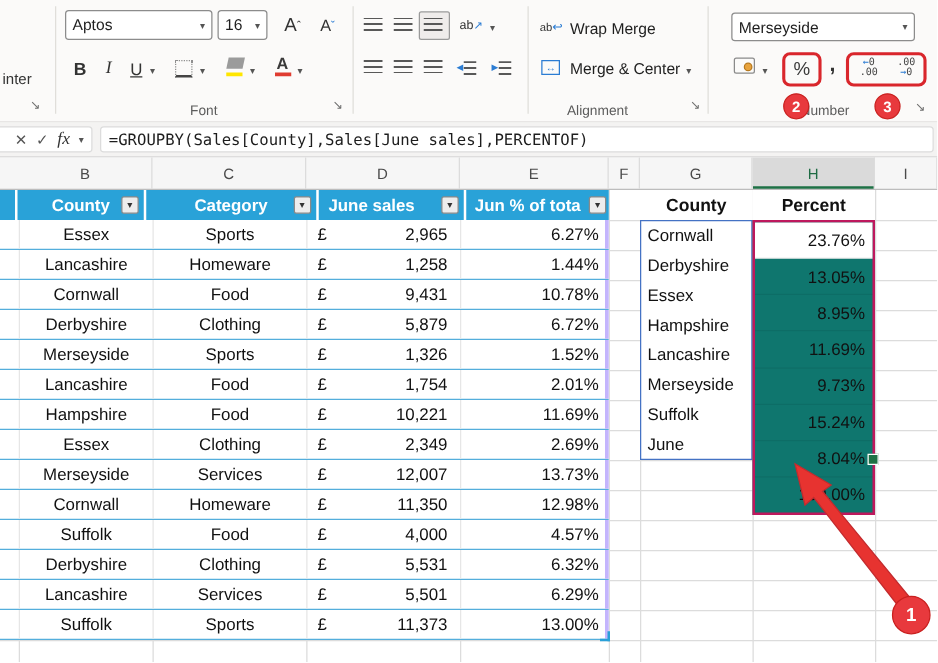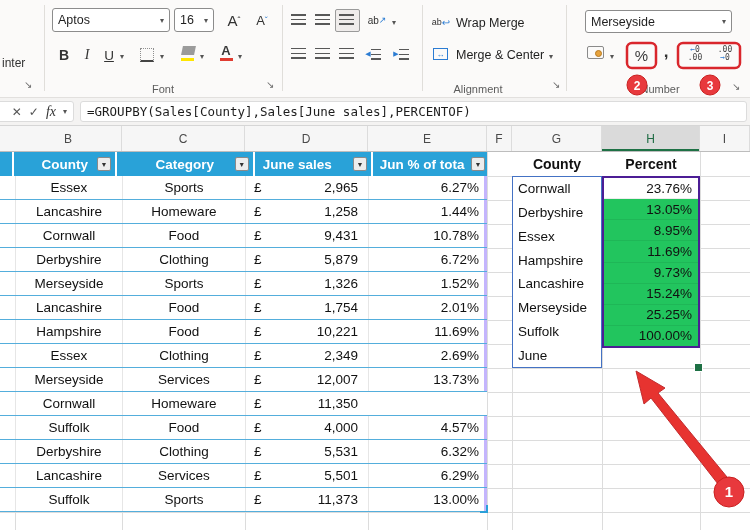--- a/index.html
+++ b/index.html
@@ -55,21 +55,21 @@
   .lc.sales{position:relative;justify-content:flex-end;padding-right:10px;}
   .lc.pct{justify-content:flex-end;padding-right:5px;border-right:3px solid #c4b5fd;}
   .cur{position:absolute;left:8px;}
   #rhandle{position:absolute;left:480px;top:353px;width:6px;height:6px;border-right:2px solid #2aa0d8;border-bottom:2px solid #2aa0d8;}
   
   .sumhdr{position:absolute;top:0;height:24px;display:flex;align-items:center;justify-content:center;
           font-weight:bold;font-size:14px;color:#111;background:#fff;box-sizing:border-box;}
   #spill{position:absolute;left:512px;top:24px;width:90px;height:192px;border:1px solid #4472c4;background:#fff;
          box-sizing:border-box;display:flex;flex-direction:column;}
   #spill .srow{flex:1;display:flex;align-items:center;padding-left:5px;font-size:13.5px;color:#111;}
-  #selection{position:absolute;left:602px;top:24px;width:98px;height:172px;border:2px solid #4c1d95;background:#22c55e;
+  #selection{position:absolute;left:602px;top:24px;width:98px;height:236px;border:2px solid #be185d;background:#0f766e;
          box-sizing:border-box;display:flex;flex-direction:column;}
   #selection .srow{flex:1;display:flex;align-items:center;justify-content:flex-end;padding-right:6px;
          font-size:13.5px;color:#111;border-bottom:1px solid rgba(0,0,0,0.07);box-sizing:border-box;}
   #selection .srow:first-child{background:#fff;}
   #selection .srow:last-child{border-bottom:none;}
   #fillhandle{position:absolute;left:694px;top:211px;width:7px;height:7px;background:#1e7145;border:1.5px solid #fff;box-sizing:content-box;}
   
   #overlay{position:absolute;left:0;top:0;width:750px;height:530px;pointer-events:none;z-index:30;}
   .badge-txt{font-family:"Liberation Sans",sans-serif;font-weight:bold;fill:#fff;}
 </style>
@@ -325,20 +325,21 @@
             <div class="lc pct" style="width: 119px;">13.73%</div>
           </div>
           <div class="lrow" style="top: 240px;">
             <div class="lc" style="width: 15px; border-left: none;"></div>
             <div class="lc center" style="width: 107px;">Cornwall</div>
             <div class="lc center" style="width: 123px;">Homeware</div>
             <div class="lc sales" style="width: 123px;">
               <span class="cur">£</span>
               <span>11,350</span>
             </div>
+            <div class="lc pct" style="width: 119px;">12.98%</div>
           </div>
           <div class="lrow" style="top: 264px;">
             <div class="lc" style="width: 15px; border-left: none;"></div>
             <div class="lc center" style="width: 107px;">Suffolk</div>
             <div class="lc center" style="width: 123px;">Food</div>
             <div class="lc sales" style="width: 123px;">
               <span class="cur">£</span>
               <span>4,000</span>
             </div>
             <div class="lc pct" style="width: 119px;">4.57%</div>
@@ -389,21 +390,21 @@
         <div class="srow">Suffolk</div>
         <div class="srow">June</div>
       </div>
     <div id="selection">
         <div class="srow">23.76%</div>
         <div class="srow">13.05%</div>
         <div class="srow">8.95%</div>
         <div class="srow">11.69%</div>
         <div class="srow">9.73%</div>
         <div class="srow">15.24%</div>
-        <div class="srow">25.25%</div>
+        <div class="srow">8.04%</div>
         <div class="srow">100.00%</div>
       </div>
     <div id="fillhandle"></div>
   </div>
 
   <svg id="overlay" viewBox="0 0 750 530">
     <rect x="627" y="43" width="29" height="25" rx="5" fill="none" stroke="#d9262c" stroke-width="2.5"></rect>
     <rect x="678" y="43" width="62" height="25" rx="5" fill="none" stroke="#d9262c" stroke-width="2.5"></rect>
     <path d="M636,371 L665,388 L658,393 L727,477 L718,484 L651,398 L644,404 Z" fill="#e73330" stroke="#c32b2e" stroke-width="1"></path>
     <circle cx="729" cy="492" r="15" fill="#e8393d" stroke="#c9201f" stroke-width="1"></circle>

